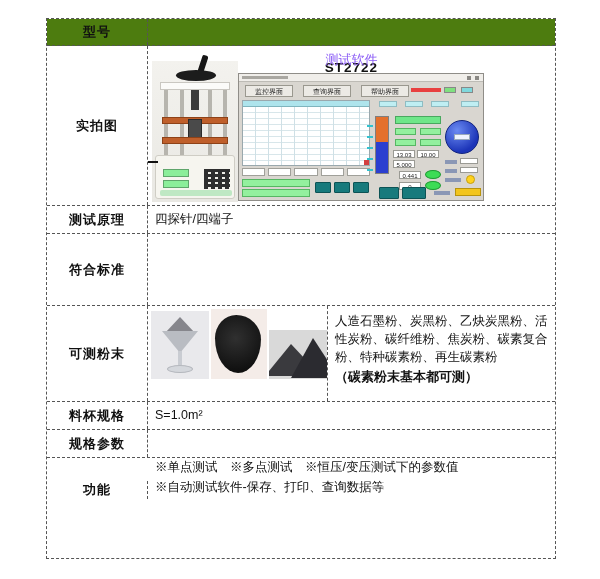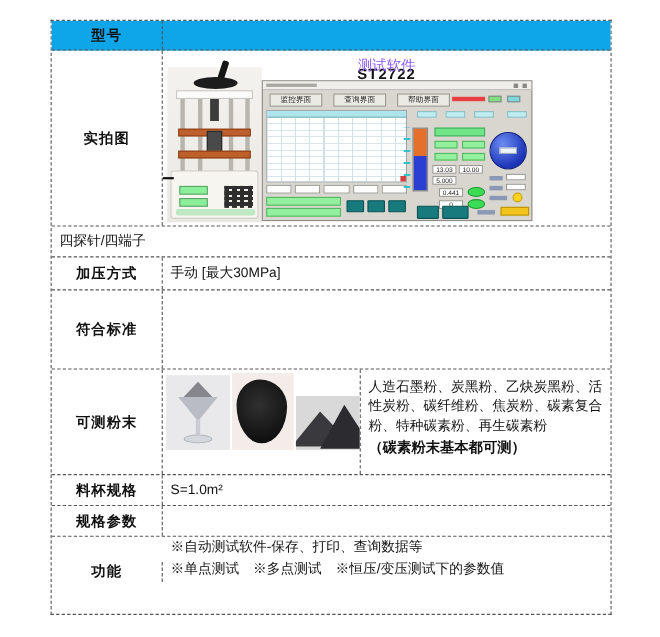--- a/index.html
+++ b/index.html
@@ -8,21 +8,21 @@
           font-family:"Liberation Sans", sans-serif; color:#111; overflow:hidden; }
   .tbl { position:absolute; left:46px; top:18px; width:510px; height:541px;
          border:1px dashed #555; background:#fff; }
   .row { display:flex; border-bottom:1px dashed #555; }
   .row:last-child { border-bottom:none;align-items:flex-end; }
   .cell-l { width:101px; border-right:1px dashed #555; display:flex;
             align-items:center; justify-content:center; font-weight:bold;
             font-size:13px; letter-spacing:1px; text-align:center; }
   .cell-r { flex:1; display:flex; align-items:center; padding:2px 7px;
             font-size:12.5px; line-height:1.45; }
-  .hdr { background:#0ea5e9; }
+  .hdr { background:#4d7c0f; }
   .hdr .cell-r { justify-content:center; font-weight:bold; font-size:13.5px;
                  letter-spacing:1px;margin-top:47px; }
   .std { font-size:12px; line-height:1.6; white-space:pre; }
   
   .photo-cell { position:relative; padding:0; display:block; }
   .sw-title { position:absolute; top:5px; left:0; right:0; text-align:center;
               font-size:13px; color:#8b5cf6; }
   
   .machine { position:absolute; left:4px; top:15px; width:86px; height:141px;
              background:linear-gradient(#f3f2ee,#e9e8e3); }
@@ -228,27 +228,24 @@
           <div class="sw-mini-lbl" style="left:195px;top:117px;width:16px"></div>
           <div class="sw-ybadge"></div>
 
           <div class="sw-teal" style="left:140px;top:113px;width:20px;height:12px"></div>
           <div class="sw-teal" style="left:163px;top:113px;width:24px;height:12px"></div>
         </div>
       </div>
     </div>
 
     <div class="row" style="height:28px">
+      <div class="cell-l">测试原理</div>
       <div class="cell-r">四探针/四端子</div>
     </div>
 
-    <div class="row" style="height:30px">
-      <div class="cell-l">加压方式</div>
-      <div class="cell-r">手动 [最大30MPa]</div>
-    </div>
 
     <div class="row" style="height:72px">
       <div class="cell-l">符合标准</div>
     </div>
 
     <div class="row" style="height:96px">
       <div class="cell-l">可测粉末</div>
       <div class="cell-r powder-cell">
         <div class="powder-imgs">
           <div class="pimg pimg1">
@@ -278,19 +275,19 @@
     </div>
 
     <div class="row" style="height:28px">
       <div class="cell-l">规格参数</div>
     </div>
 
 
     <div class="row" style="height:41px">
       <div class="cell-l">功能</div>
       <div class="cell-r" style="display:block;padding-top:4px">
+        <div class="fn-lines">※单点测试　※多点测试　※恒压/变压测试下的参数值</div>
         <div class="fn-lines">※自动测试软件-保存、打印、查询数据等</div>
-        <div class="fn-lines">※单点测试　※多点测试　※恒压/变压测试下的参数值</div>
       </div>
     </div>
 
   </div>
 </div>
 
 </body></html>

